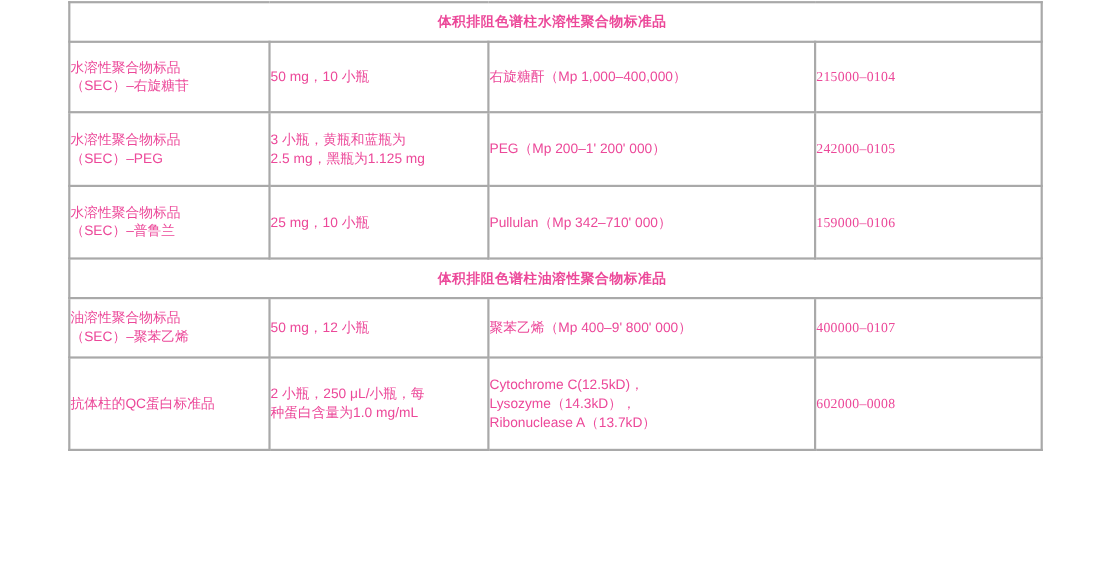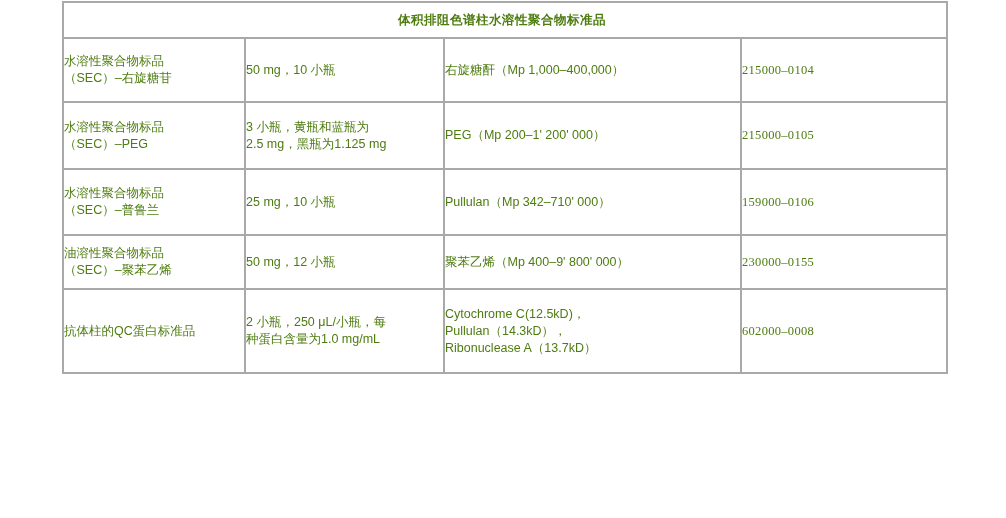--- a/index.html
+++ b/index.html
@@ -19,21 +19,21 @@
     position: absolute;
     left: 62px;
     top: 1px;
     width: 884px;
     border-collapse: collapse;
     table-layout: fixed;
   }
   table.catalog-table td {
     border: 2px solid #a9a9a9;
     vertical-align: middle;
-    color: #4d7c0f;
+    color: #ec4899;
     font-size: 12.5px;
     line-height: 17px;
     white-space: pre-line;
     background: #ffffff;
     padding: 0 6px 0 0;
     overflow: hidden;
   }
   td.section-header {
     background: #e9f3fa;
     text-align: center;
@@ -76,42 +76,45 @@
         <td class="c2">50 mg，10 小瓶</td>
         <td class="c3">右旋糖酐（Mp 1,000–400,000）</td>
         <td class="c4">215000–0104</td>
       </tr>
       <tr class="r-h69">
         <td class="c1">水溶性聚合物标品
 （SEC）–PEG</td>
         <td class="c2">3 小瓶，黄瓶和蓝瓶为
 2.5 mg，黑瓶为1.125 mg</td>
         <td class="c3">PEG（Mp 200–1' 200' 000）</td>
-        <td class="c4">215000–0105</td>
+        <td class="c4">242000–0105</td>
       </tr>
       <tr class="r-h68">
         <td class="c1">水溶性聚合物标品
 （SEC）–普鲁兰</td>
         <td class="c2">25 mg，10 小瓶</td>
         <td class="c3">Pullulan（Mp 342–710' 000）</td>
         <td class="c4">159000–0106</td>
       </tr>
 
+      <tr>
+        <td colspan="4" class="section-header">体积排阻色谱柱油溶性聚合物标准品</td>
+      </tr>
       <tr class="r-h56">
         <td class="c1">油溶性聚合物标品
 （SEC）–聚苯乙烯</td>
         <td class="c2">50 mg，12 小瓶</td>
         <td class="c3">聚苯乙烯（Mp 400–9' 800' 000）</td>
-        <td class="c4">230000–0155</td>
+        <td class="c4">400000–0107</td>
       </tr>
 
       <tr class="r-h86">
         <td class="c1">抗体柱的QC蛋白标准品</td>
         <td class="c2">2 小瓶，250 μL/小瓶，每
 种蛋白含量为1.0 mg/mL</td>
         <td class="c3">Cytochrome C(12.5kD)，
-Pullulan（14.3kD），
+Lysozyme（14.3kD），
 Ribonuclease A（13.7kD）</td>
         <td class="c4">602000–0008</td>
       </tr>
     </tbody>
   </table>
 </div>
 
 </body></html>

